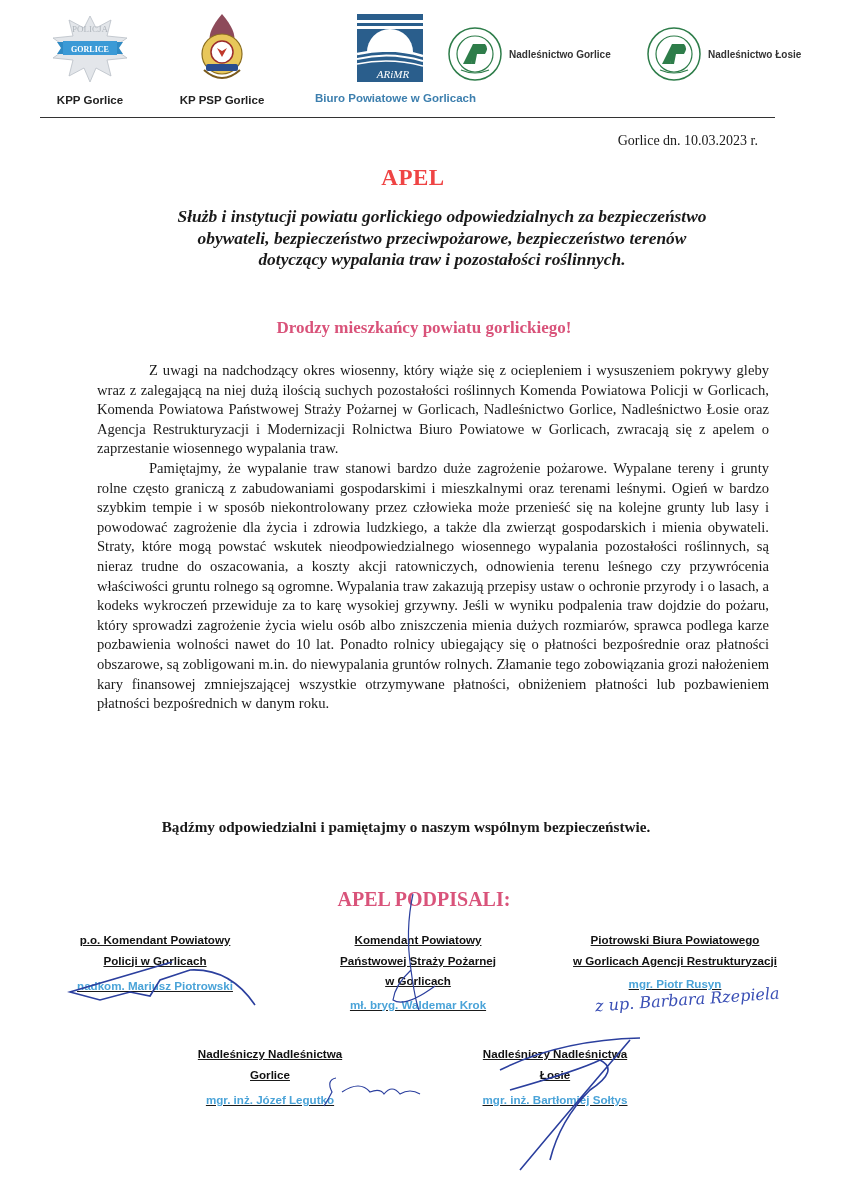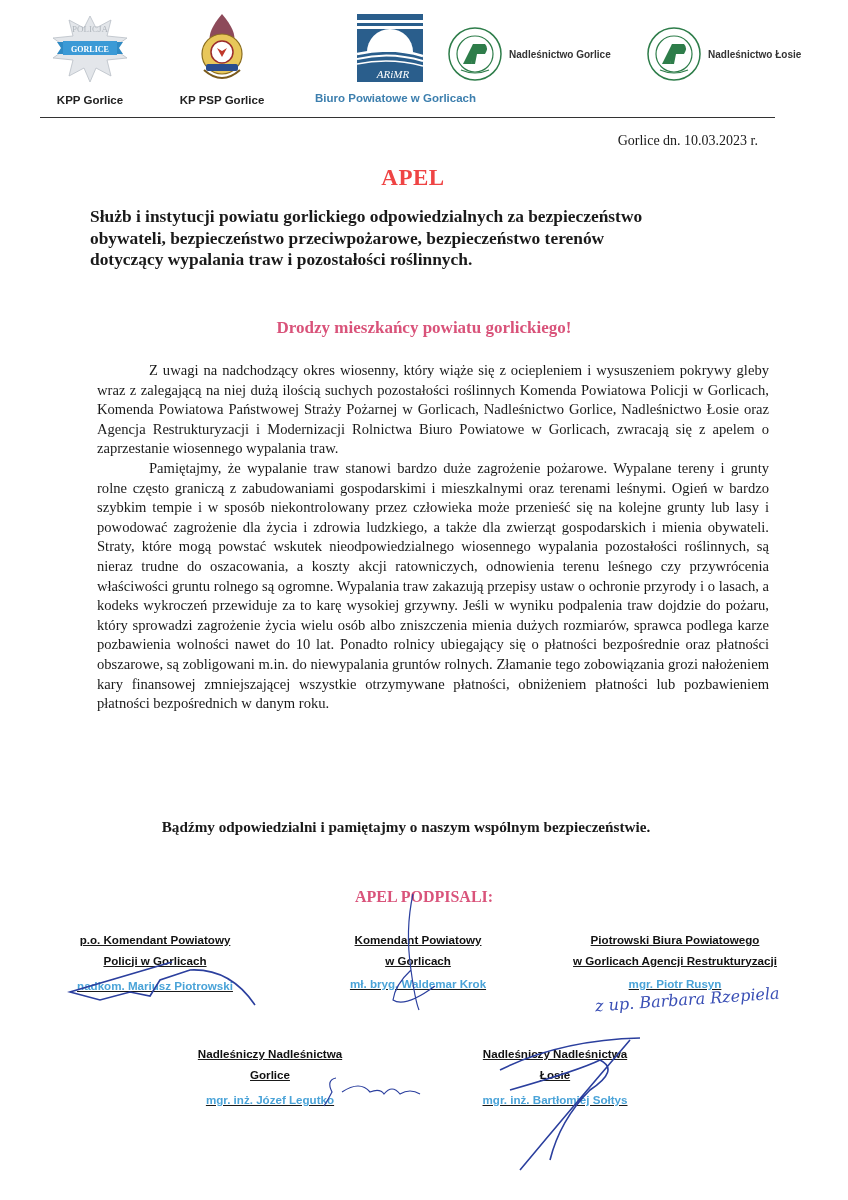--- a/index.html
+++ b/index.html
@@ -8,28 +8,28 @@
   
   .logo-block { position: absolute; text-align: center; }
   .logo-caption { font-family: "Liberation Sans", sans-serif; font-weight: bold; font-size: 11.5px; color: #222; white-space: nowrap; }
   .logo-caption.blue { color: #3d7fae; }
   .forest-block { position: absolute; display: flex; align-items: center; }
   .forest-label { font-family: "Liberation Sans", sans-serif; font-weight: bold; font-size: 10px; color: #333; margin-left: 6px; white-space: nowrap; }
   .header-rule { position: absolute; left: 40px; top: 117px; width: 735px; height: 1px; background: #333; }
 
   .date { position: absolute; right: 90px; top: 133px; font-size: 14px; }
   .apel-title { position: absolute; left: 0; width: 826px; top: 165px; text-align: center; color: #ef4444; font-weight: bold; font-size: 23px; letter-spacing: 0.5px; }
-  .subject { position: absolute; left: 90px; width: 680px; top: 206px; font-weight: bold; font-size: 17.4px; line-height: 21.5px; }
+  .subject { position: absolute; left: 102px; width: 680px; top: 206px; text-align: center; font-weight: bold; font-size: 17.4px; line-height: 21.5px; font-style: italic; }
   .greeting { position: absolute; left: 0; width: 848px; top: 318px; text-align: center; color: #d9537a; font-weight: bold; font-size: 17px; }
 
   .body-text { position: absolute; left: 97px; width: 672px; top: 361px; font-size: 14.6px; line-height: 19.6px; text-align: justify; }
   .body-text p { margin: 0; text-indent: 52px; }
 
   .closing { position: absolute; left: 0; width: 812px; top: 818px; text-align: center; font-weight: bold; font-size: 15.2px; }
-  .signed-head { position: absolute; left: 0; width: 848px; top: 888px; text-align: center; color: #d9537a; font-weight: bold; font-size: 16px; }
+  .signed-head { position: absolute; left: 0; width: 848px; top: 888px; text-align: center; color: #d9537a; font-weight: bold; font-size: 20px; }
 
   .sig { position: absolute; text-align: center; font-family: "Liberation Sans", sans-serif; text-decoration: underline; }
   .sig .role { font-weight: bold; font-size: 11.6px; line-height: 20.5px; color: #111; }
   .sig .name { font-weight: bold; font-size: 11.6px; color: #4aa3d8; margin-top: 4px; }
   .scribble { position: absolute; pointer-events: none; }
 </style>
 </head>
 <body>
 
 <div class="logo-block" style="left:40px; top:14px; width:100px;">
@@ -115,20 +115,21 @@
 <div class="signed-head">APEL PODPISALI:</div>
 
 <div class="sig" style="left:50px; top:930px; width:210px;">
   <div class="role">p.o. Komendant Powiatowy</div>
   <div class="role">Policji w Gorlicach</div>
   <div class="name" style="margin-top:8px;">nadkom. Mariusz Piotrowski</div>
 </div>
 
 <div class="sig" style="left:318px; top:930px; width:200px;">
   <div class="role">Komendant Powiatowy</div>
+  <div class="role">Państwowej Straży Pożarnej</div>
   <div class="role">w Gorlicach</div>
   <div class="name" style="margin-top:6px;">mł. bryg. Waldemar Krok</div>
 </div>
 
 <div class="sig" style="left:550px; top:930px; width:250px;">
   <div class="role">Piotrowski Biura Powiatowego</div>
   <div class="role">w Gorlicach Agencji Restrukturyzacji</div>
   <div class="name" style="margin-top:6px;">mgr. Piotr Rusyn</div>
 </div>
 

